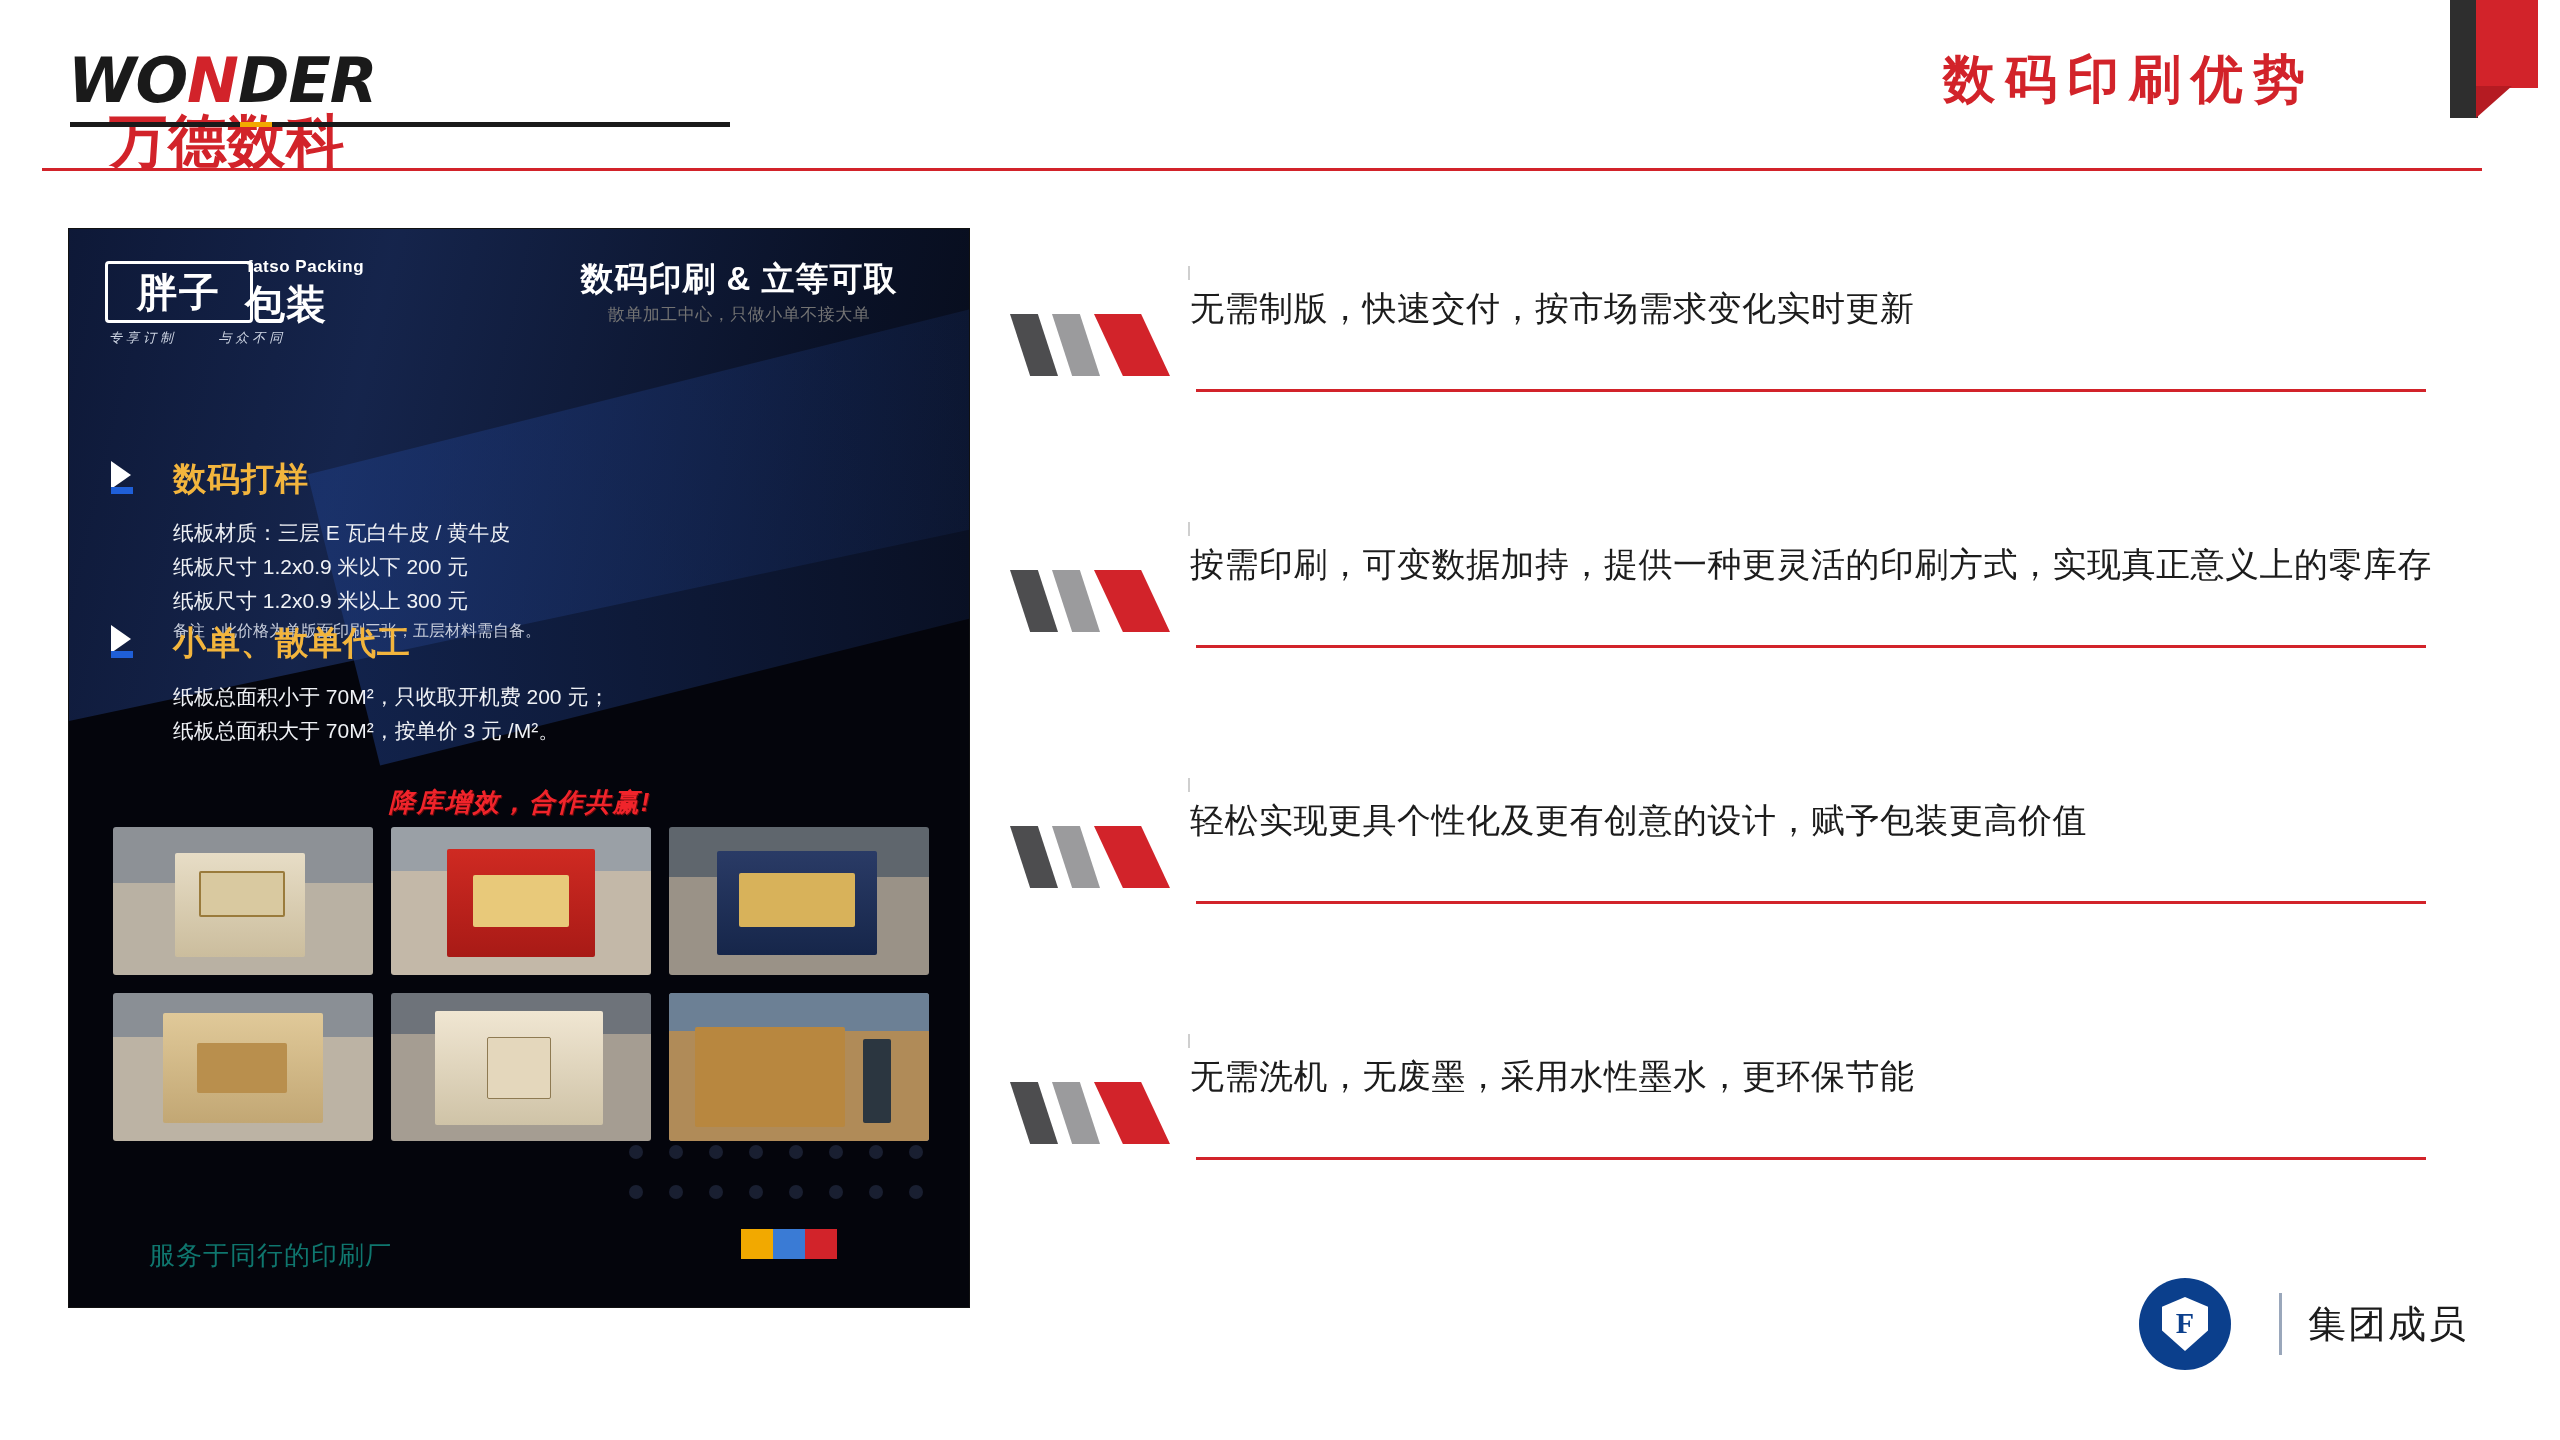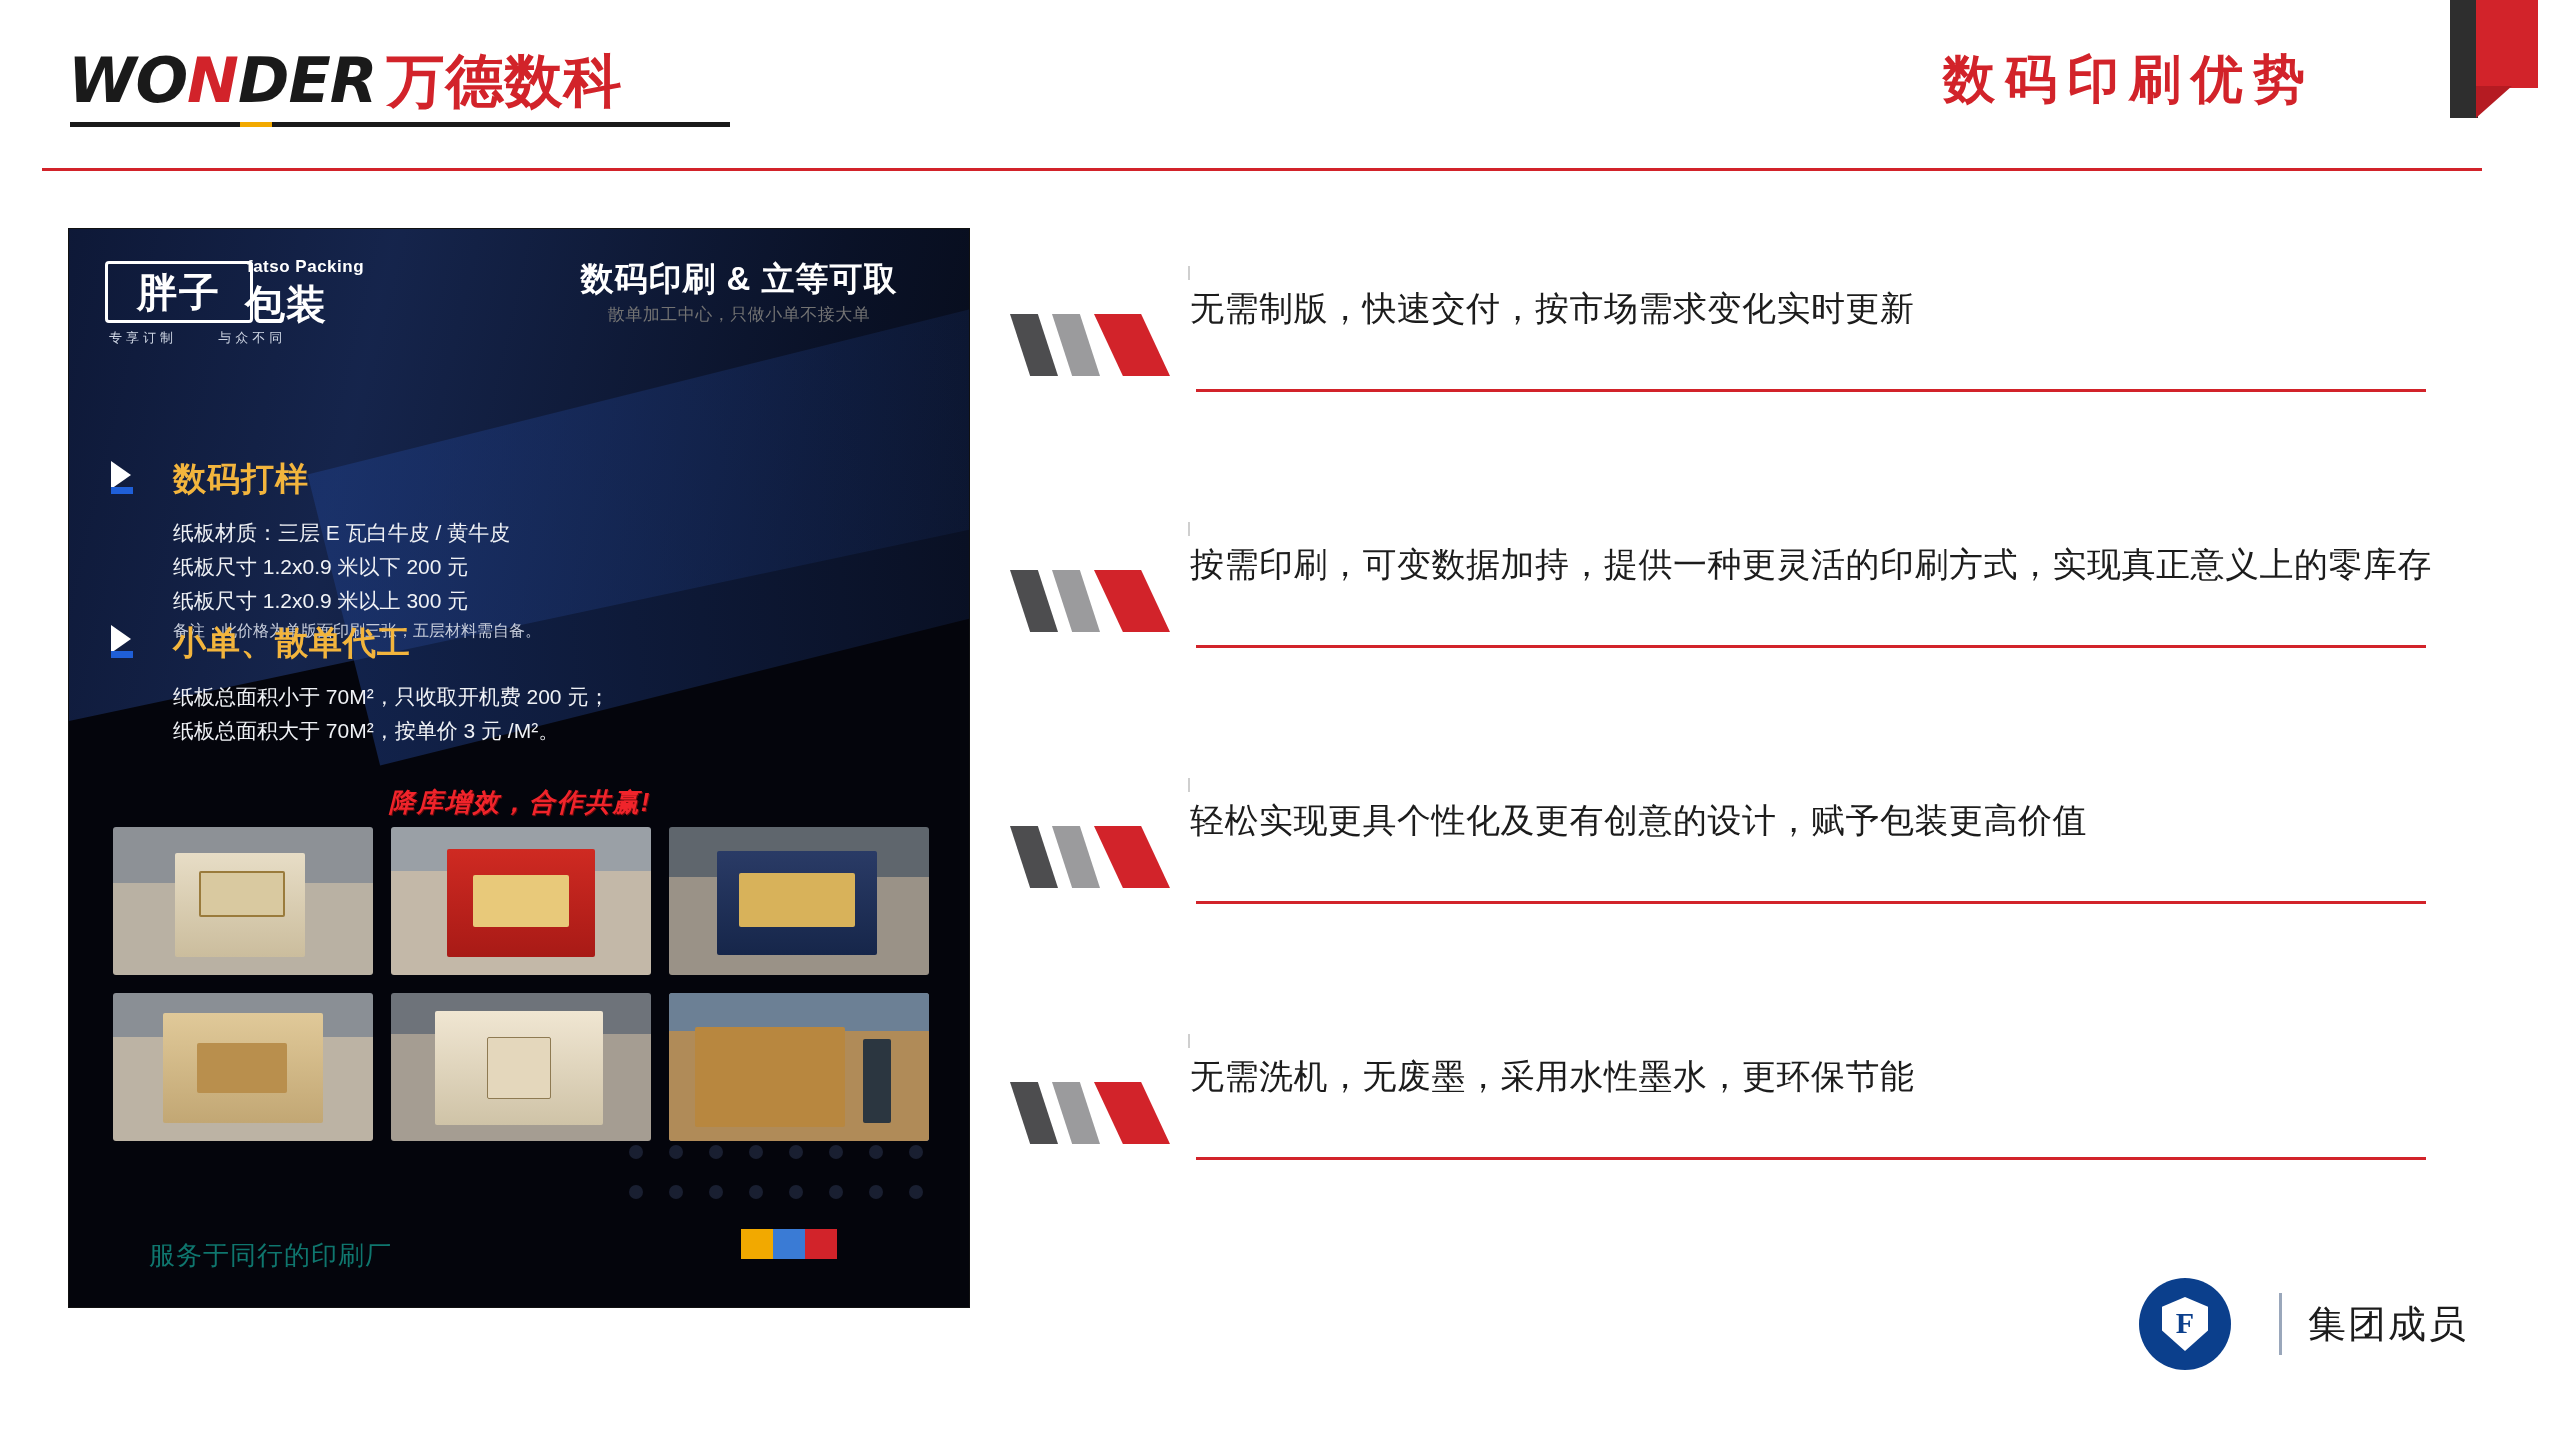--- a/index.html
+++ b/index.html
@@ -19,20 +19,21 @@
   .header {
     position: absolute;
     left: 0; top: 0;
     width: 2560px; height: 178px;
   }
   .logo-wrap {
     position: absolute;
     left: 68px; top: 50px;
     display: flex;
     align-items: center;
+    flex-direction: column;
   }
   .logo-wonder {
     font-family: "DejaVu Sans", sans-serif;
     font-size: 62px;
     font-weight: 900;
     font-style: italic;
     letter-spacing: -1px;
     color: #1a1a1a;
     line-height: 1;
     position: relative;
@@ -164,20 +165,21 @@
     font-weight: 900;
     letter-spacing: 1px;
   }
   .fatso-sub {
     position: absolute;
     left: 4px; top: 74px;
     color: #cfd6e4;
     font-size: 13px;
     letter-spacing: 4px;
     white-space: nowrap;
+    font-style: italic;
   }
   .fatso-sub .sep { display:inline-block; width: 26px; }
 
   .poster-head-title {
     position: absolute;
     left: 460px; top: 28px;
     width: 420px;
     text-align: center;
     color: #ffffff;
     font-size: 33px;

